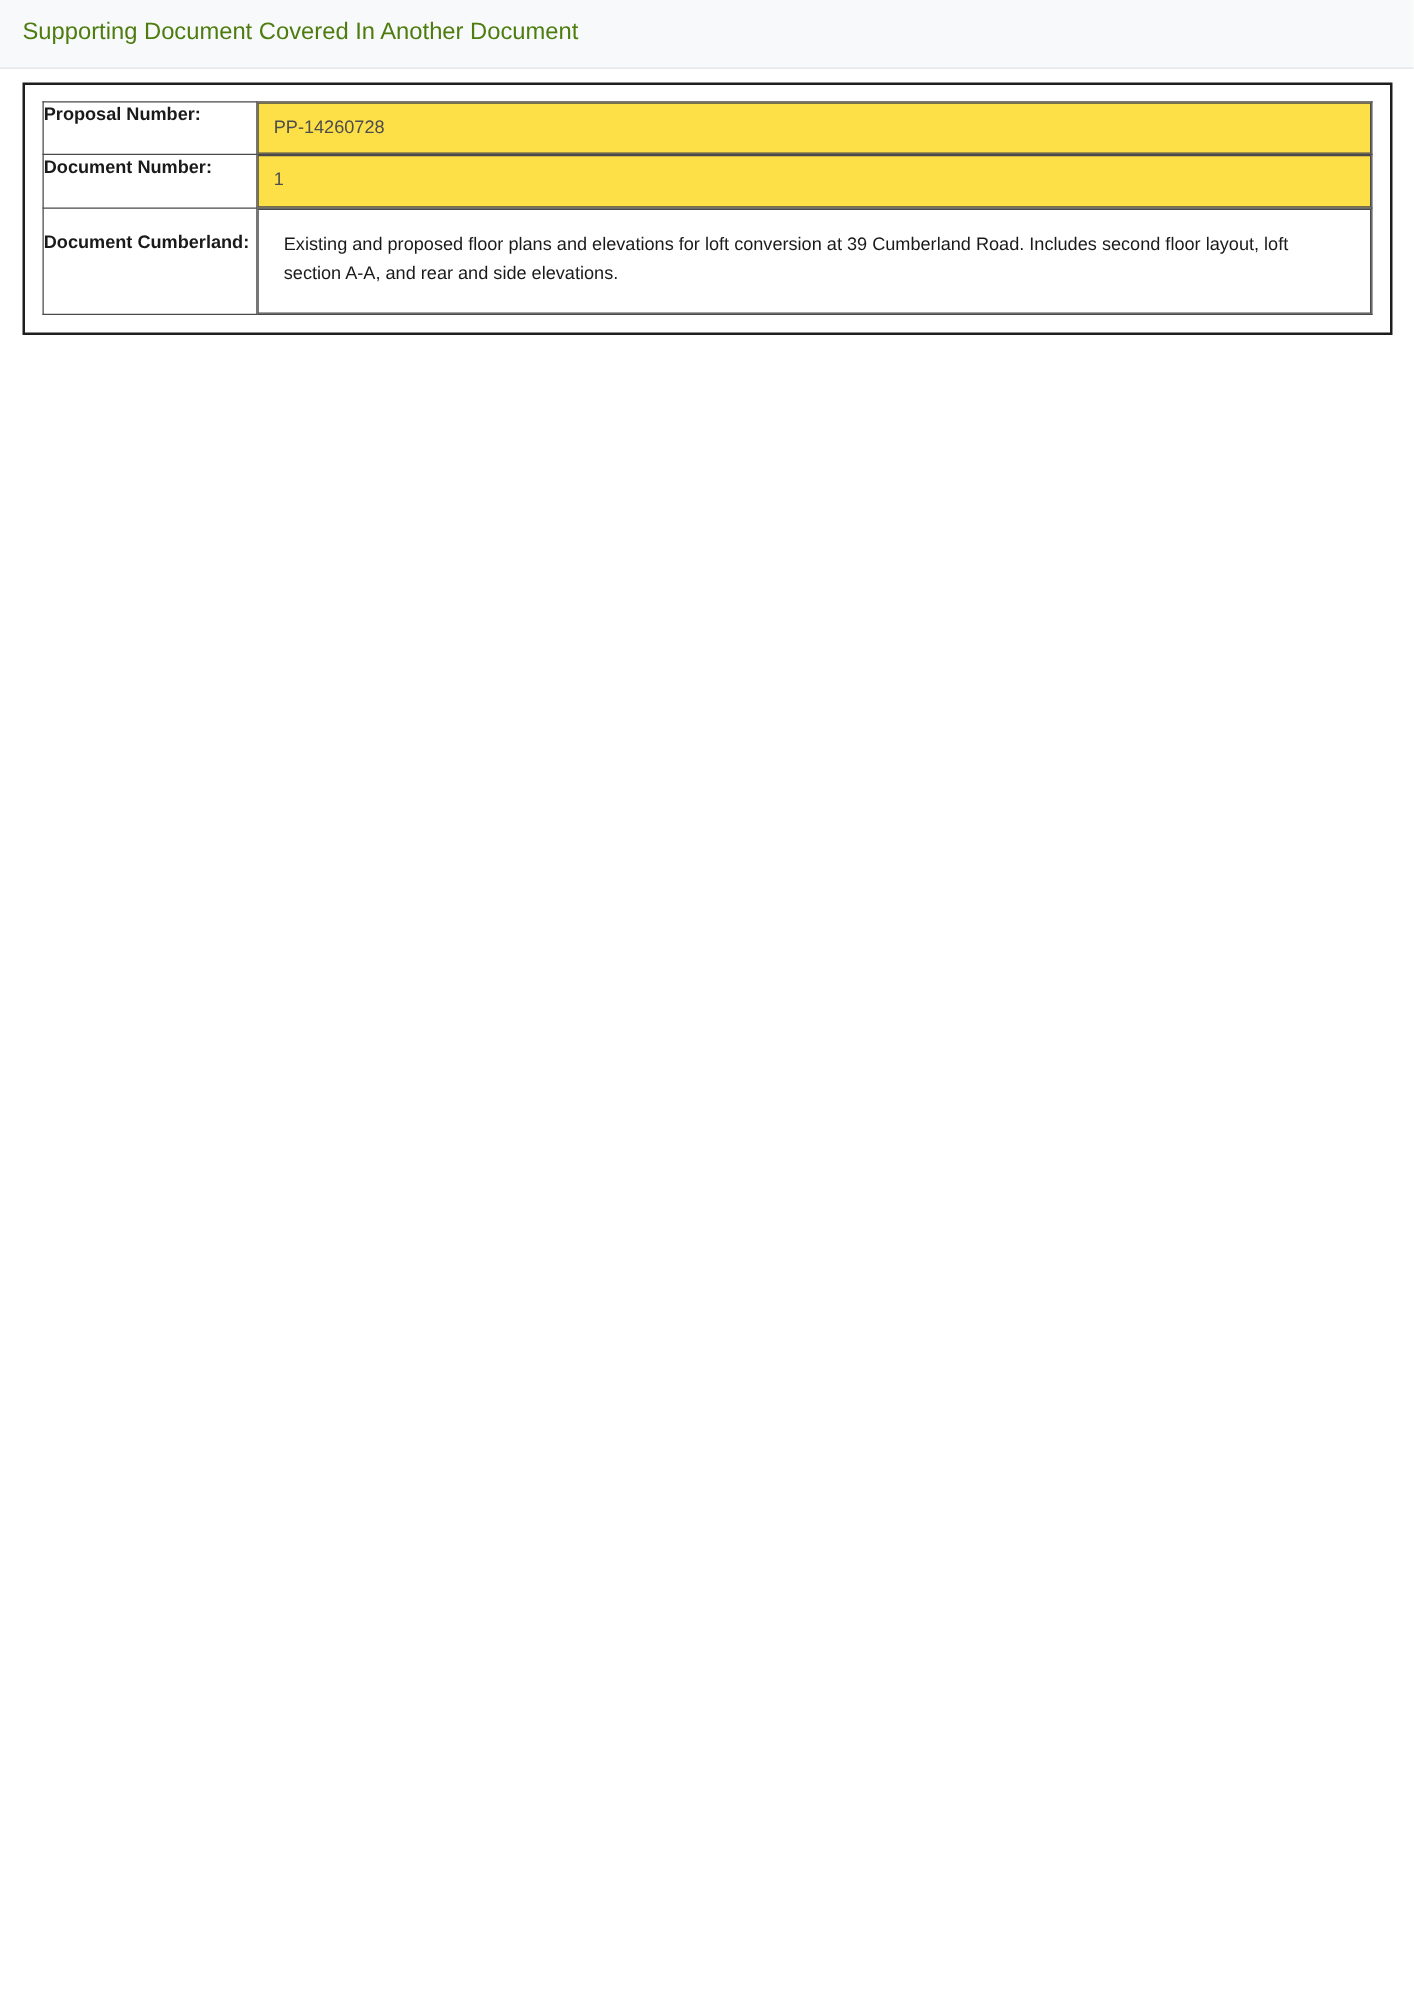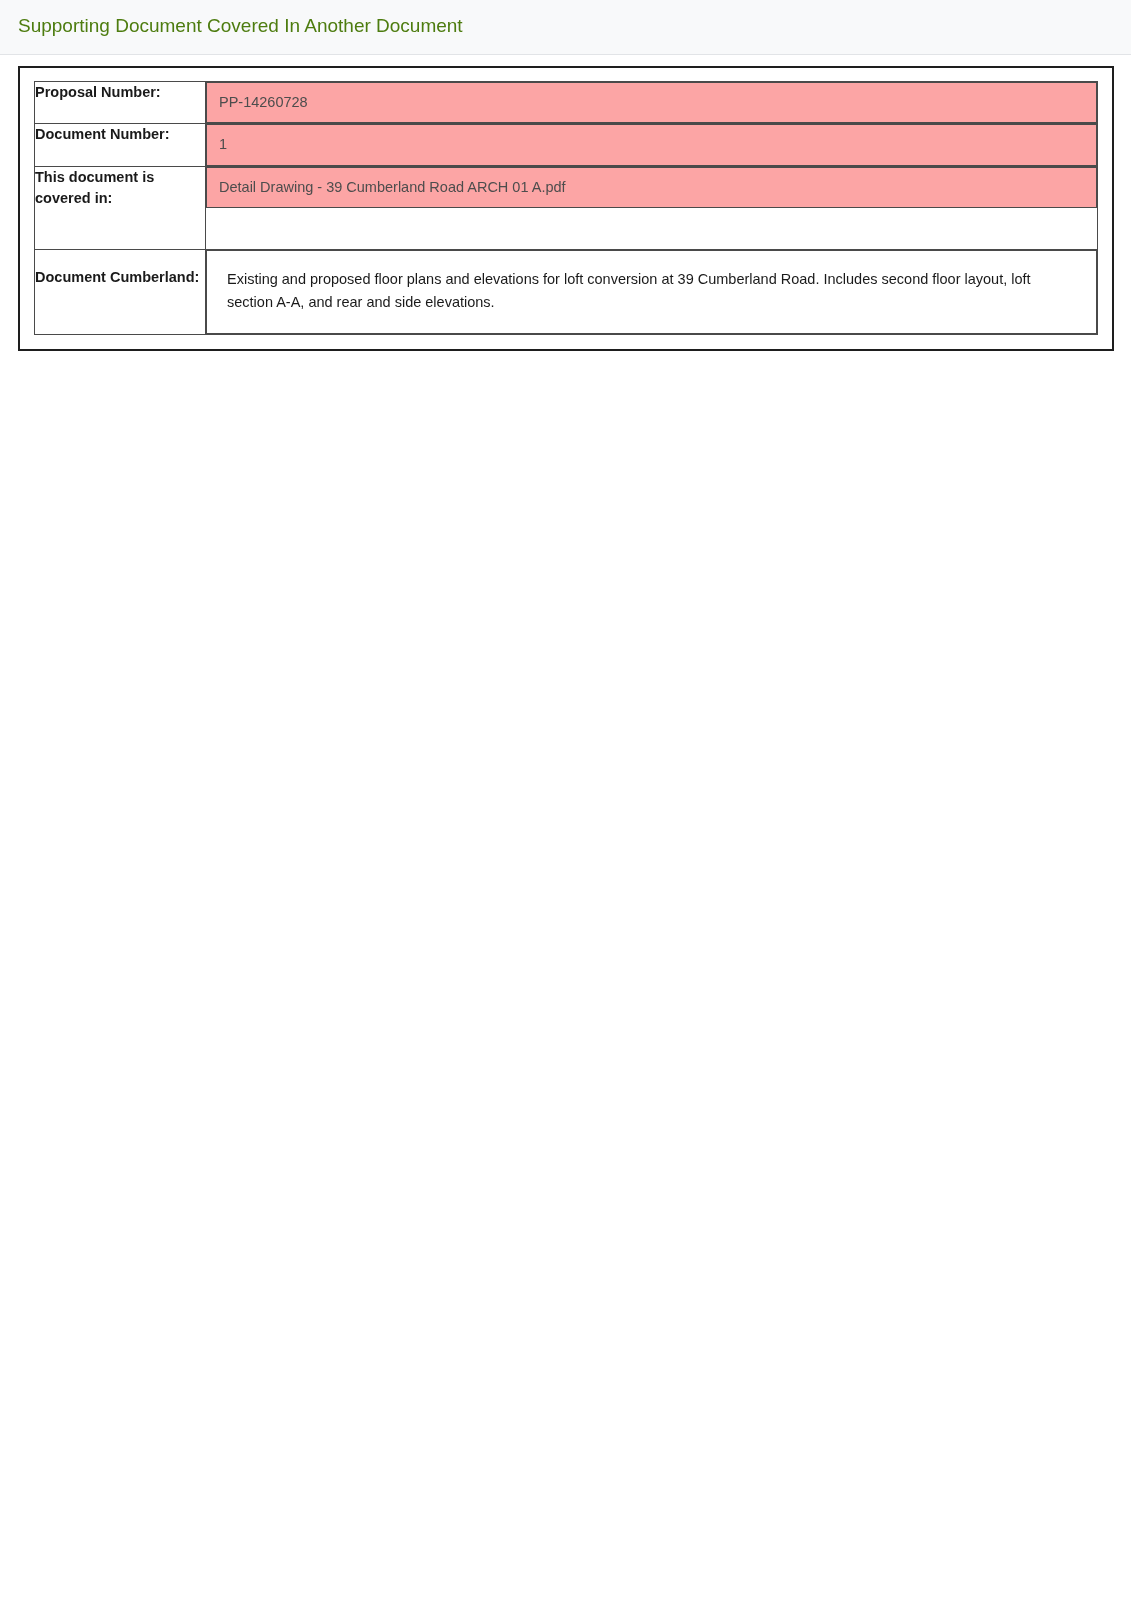--- a/index.html
+++ b/index.html
@@ -47,21 +47,21 @@
     font-size: 14.5px;
     font-weight: bold;
     color: #1a1a1a;
     line-height: 1.45;
   }
   td.field-cell {
     padding: 13px 13px 13px 12px;
   }
   .field-box {
     border: 1px solid #4a4a4a;
-    background: #fca5a5;
+    background: #fde047;
     padding: 10px 12px;
     font-size: 14.5px;
     color: #4d4d4d;
     line-height: 1.35;
     min-height: 18px;
     box-sizing: border-box;
   }
   .desc-cell {
     padding: 12px 13px 30px 12px;
   }
@@ -96,26 +96,20 @@
         <td class="field-cell">
           <div class="field-box">PP-14260728</div>
         </td>
       </tr>
       <tr>
         <td class="label-cell">Document Number:</td>
         <td class="field-cell">
           <div class="field-box">1</div>
         </td>
       </tr>
-      <tr class="row-tall">
-        <td class="label-cell">This document is covered in:</td>
-        <td class="field-cell">
-          <div class="field-box">Detail Drawing - 39 Cumberland Road ARCH 01 A.pdf</div>
-        </td>
-      </tr>
       <tr class="row-desc">
         <td class="label-cell">Document Cumberland:</td>
         <td class="desc-cell">
           <div class="desc-box">Existing and proposed floor plans and elevations for loft conversion at 39 Cumberland Road. Includes second floor layout, loft section A-A, and rear and side elevations.</div>
         </td>
       </tr>
     </tbody>
   </table>
 </div>
 

